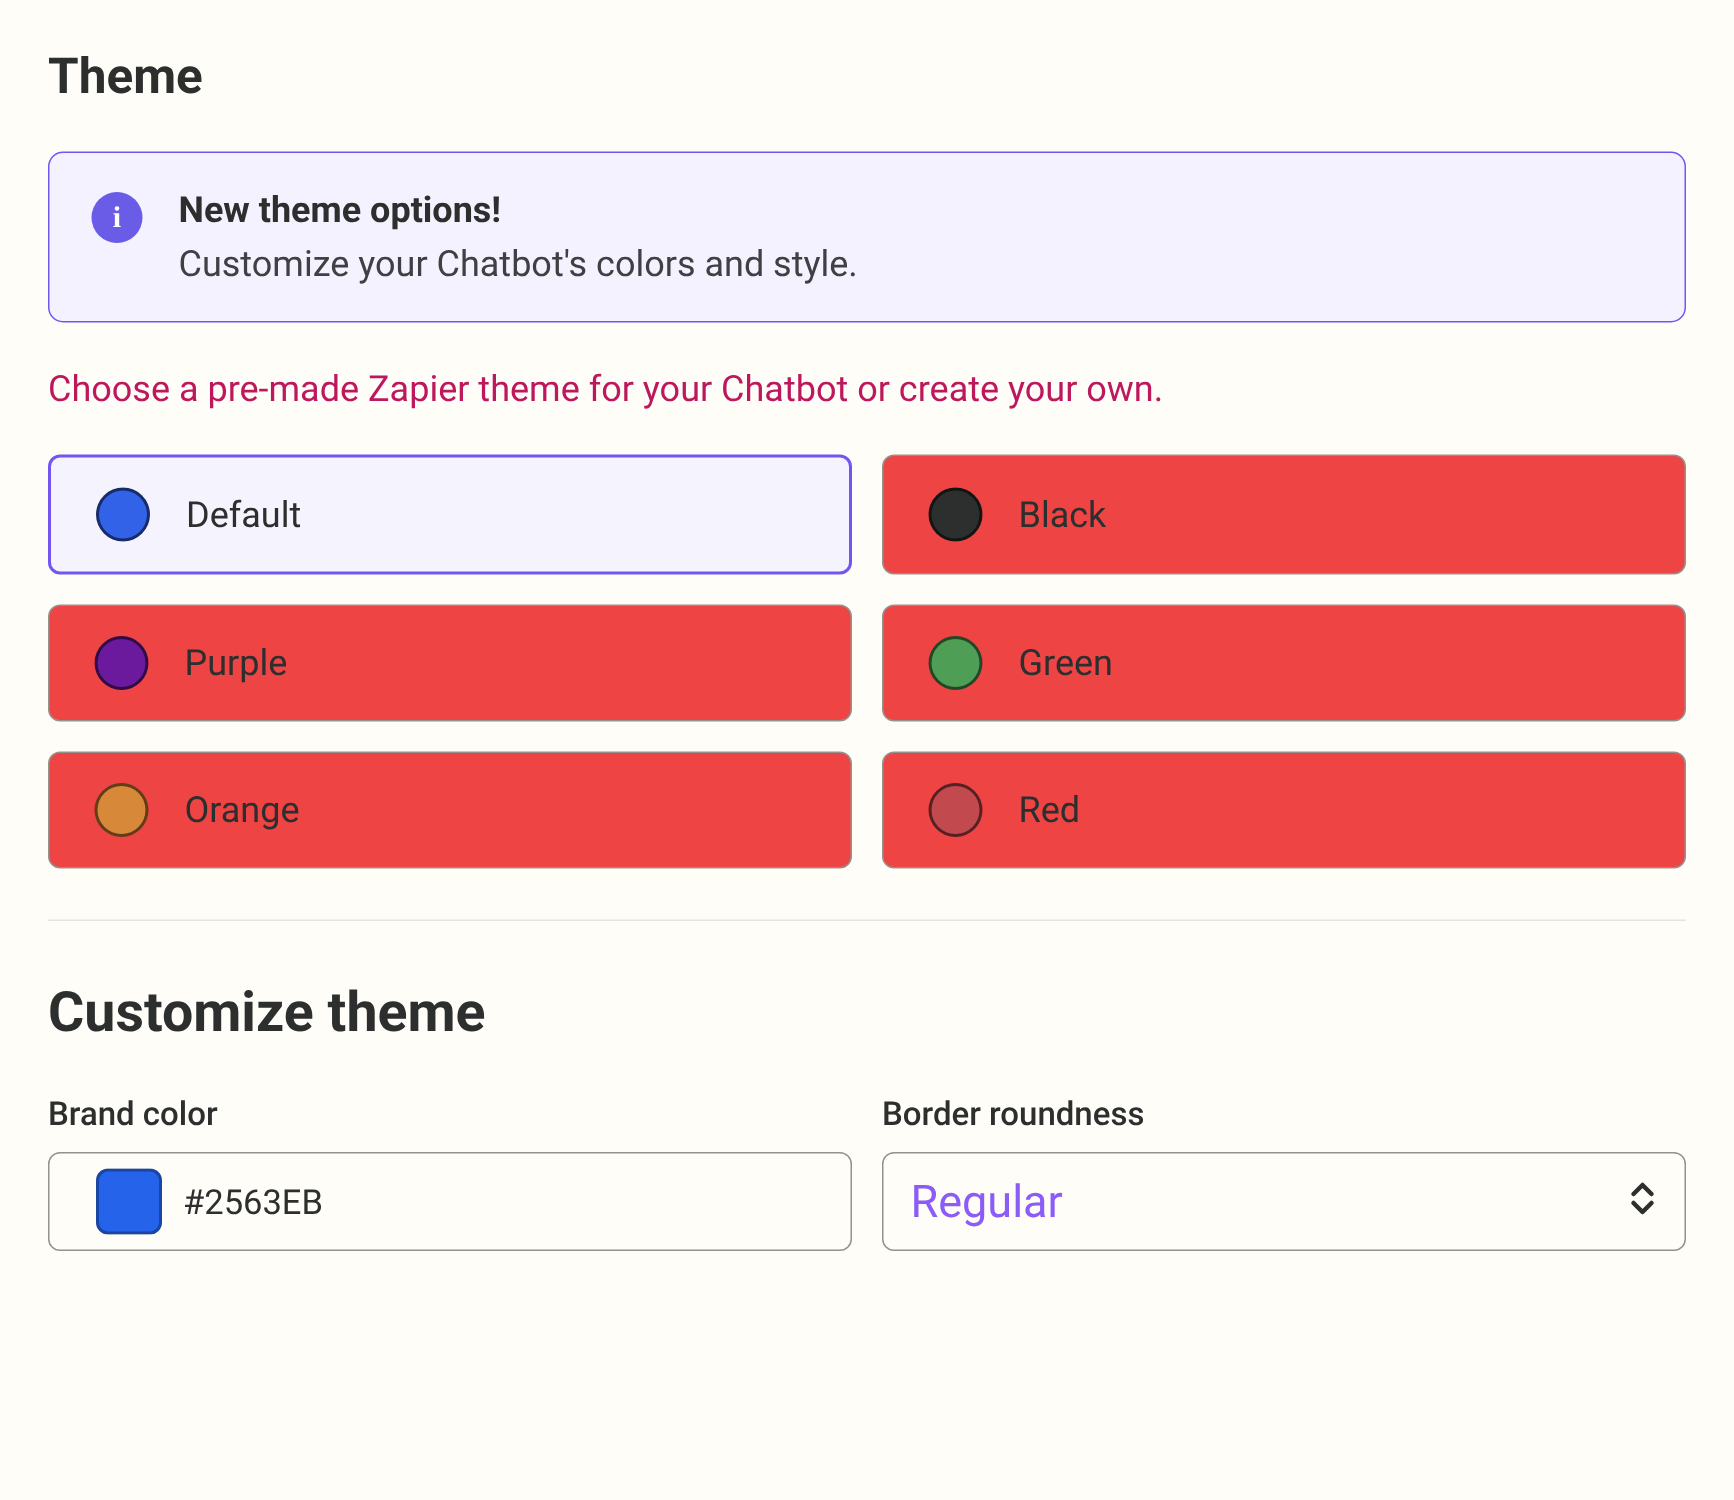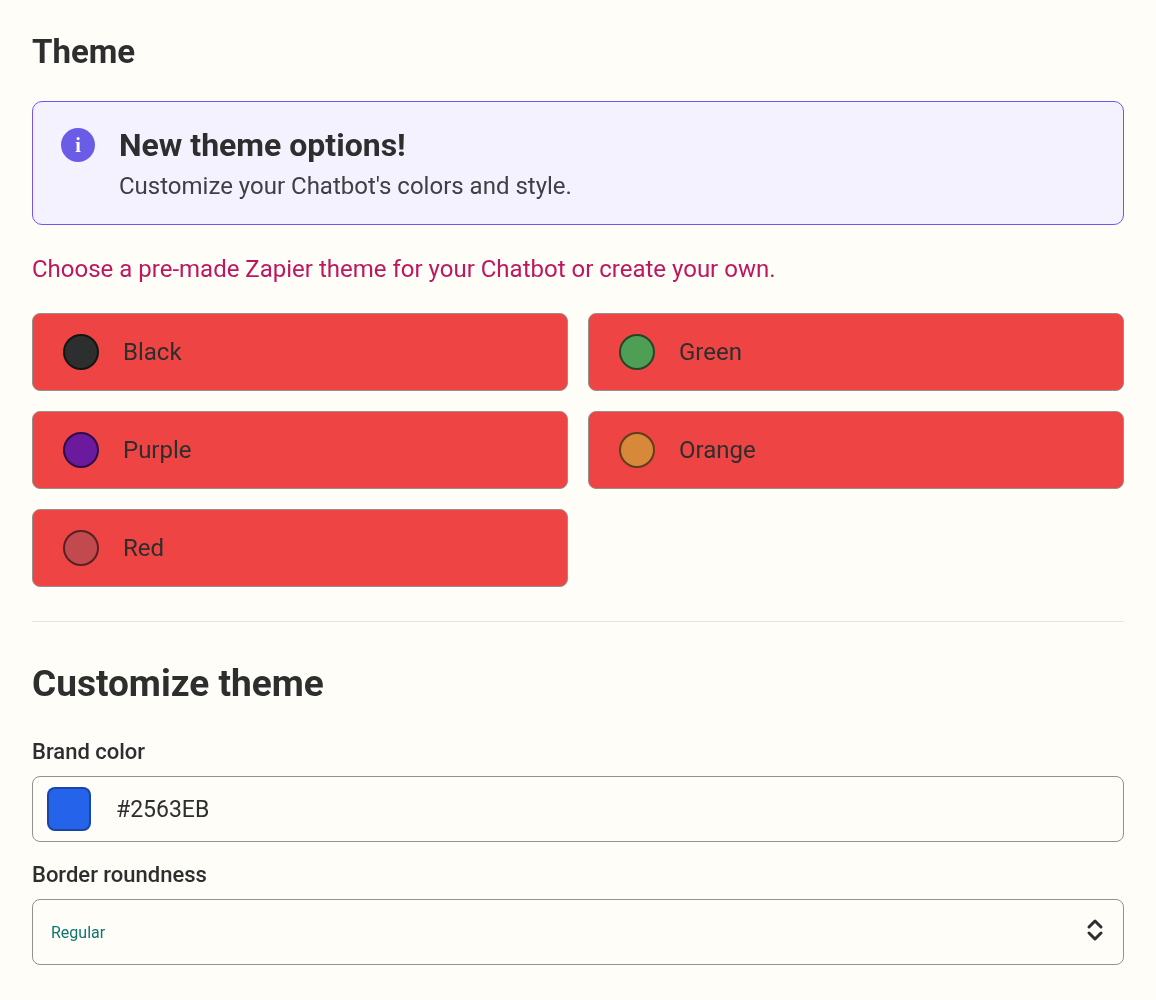--- a/index.html
+++ b/index.html
@@ -34,21 +34,21 @@
     display: flex;
     align-items: center;
     justify-content: center;
     font-weight: 700;
     font-size: 20px;
     flex-shrink: 0;
     margin-top: 2px;
     font-family: Georgia, serif;
   }
   .info-text .info-title {
-    font-size: 32px;
+    font-size: 24px;
     font-weight: 700;
     margin-bottom: 8px;
     color: #2D2E2E;
   }
   .info-text .info-desc {
     font-size: 24px;
     color: #3F4043;
   }
   .subtext {
     font-size: 24px;
@@ -89,36 +89,36 @@
     border-top: 1px solid #E7E4DF;
     margin: 10px 0 40px 0;
   }
   h2.subheading {
     font-size: 37px;
     font-weight: 700;
     margin-bottom: 34px;
   }
   .customize-row {
     display: grid;
-    grid-template-columns: 1fr;
+    grid-template-columns: 1fr 1fr;
     gap: 20px;
   }
   .field-label {
     font-size: 22px;
     font-weight: 500;
     color: #2D2E2E;
     margin-bottom: 12px;
   }
   .color-input {
     display: flex;
     align-items: center;
-    gap: 25px;
+    gap: 14px;
     border: 1px solid #95928E;
     border-radius: 8px;
-    padding: 10px 14px;
+    padding: 10px 31px;
     background: #FFFDF8;
     height: 66px;
   }
   .color-chip {
     width: 44px;
     height: 44px;
     border-radius: 8px;
     border: 2px solid rgba(0,0,0,0.3);
     flex-shrink: 0;
   }
@@ -131,52 +131,56 @@
     align-items: center;
     justify-content: space-between;
     border: 1px solid #95928E;
     border-radius: 8px;
     padding: 10px 18px;
     background: #FFFDF8;
     height: 66px;
     cursor: pointer;
   }
   .select-value {
-    font-size: 16px;
-    color: #0f766e;
+    font-size: 30px;
+    color: #8b5cf6;
   }
   .chev-svg { width: 20px; height: 28px; }
 </style>
 </head>
 <body>
 
 <h1 class="section-title">Theme</h1>
 
 <div class="info-banner">
   <div class="info-icon">i</div>
   <div class="info-text">
     <div class="info-title">New theme options!</div>
     <div class="info-desc">Customize your Chatbot's colors and style.</div>
   </div>
 </div>
 
 <p class="subtext">Choose a pre-made Zapier theme for your Chatbot or create your own.</p>
 
 <div class="theme-grid">
+  <div class="theme-option selected">
+    <span class="swatch" style="background:#3262E7"></span>
+    <span>Default</span>
+  </div>
   <div class="theme-option">
     <span class="swatch" style="background:#2D2E2E"></span>
     <span>Black</span>
   </div>
   <div class="theme-option">
+    <span class="swatch" style="background:#6B1A9E"></span>
+    <span>Purple</span>
+  </div>
+  <div class="theme-option">
     <span class="swatch" style="background:#4F9E55"></span>
     <span>Green</span>
-  </div>
-  <div class="theme-option">
-    <span class="swatch" style="background:#6B1A9E"></span>
-    <span>Purple</span>
   </div>
   <div class="theme-option">
     <span class="swatch" style="background:#D78838"></span>
     <span>Orange</span>
   </div>
   <div class="theme-option">
     <span class="swatch" style="background:#C24A4F"></span>
     <span>Red</span>
   </div>
 </div>

